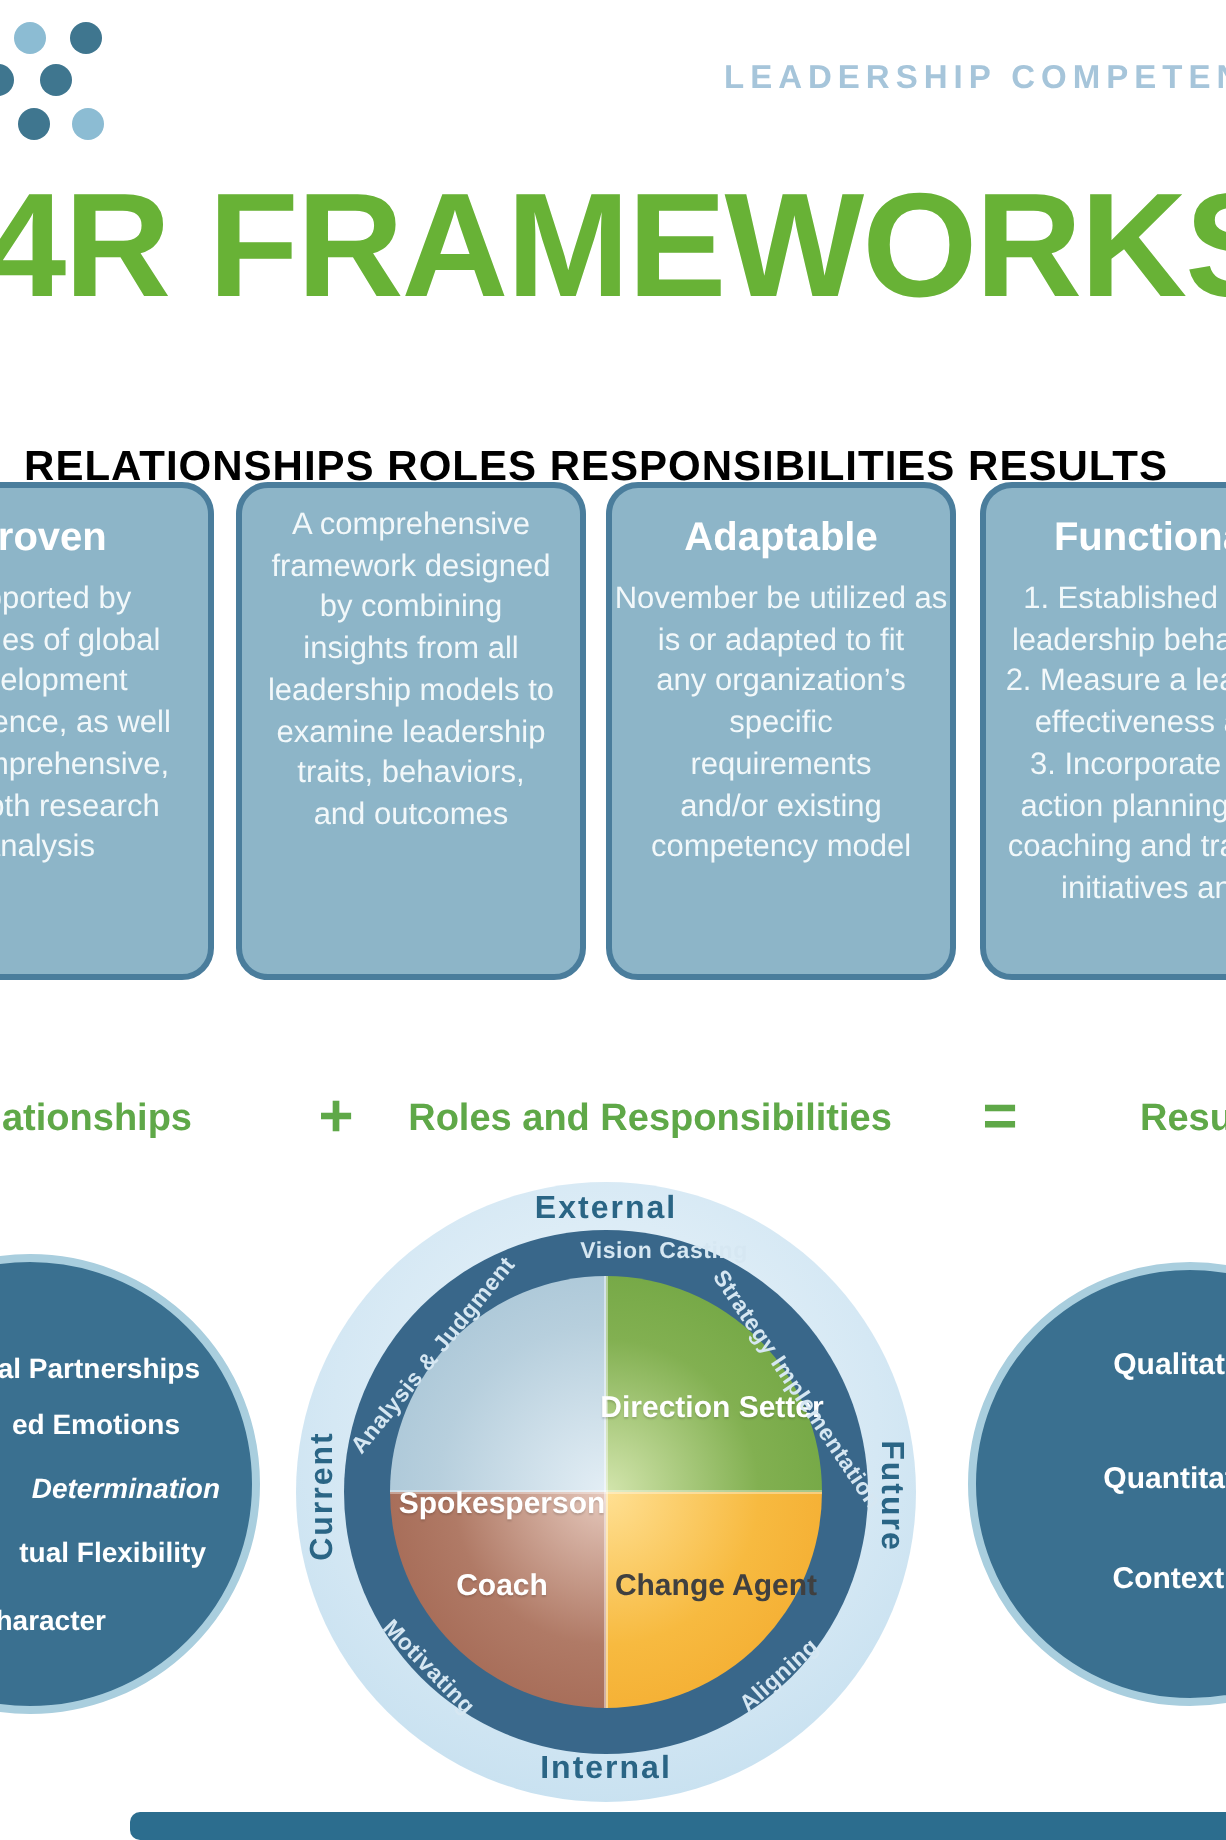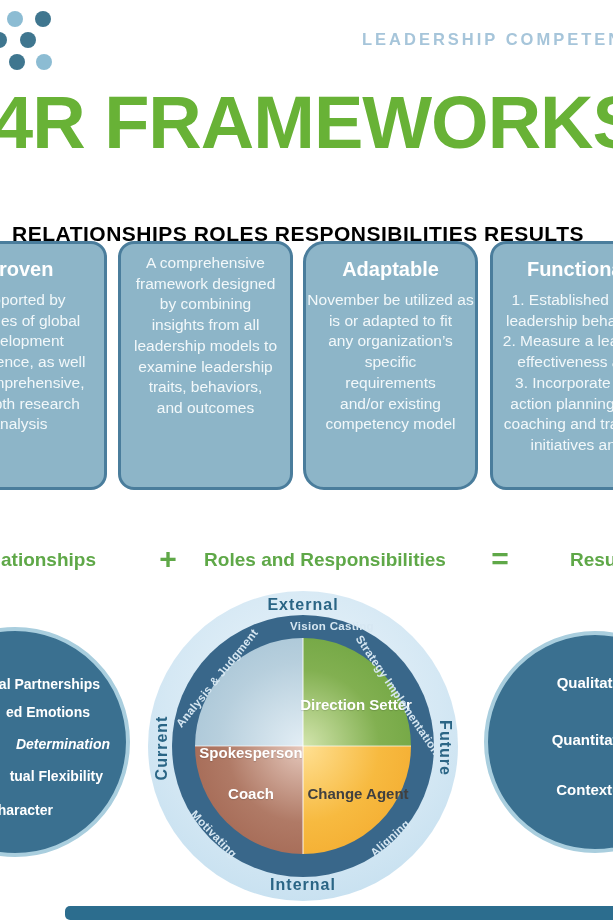--- a/index.html
+++ b/index.html
@@ -21,21 +21,21 @@
          color:#a6c5da;white-space:nowrap;}
   .big-title{left:-8px;top:86px;font-size:74px;font-weight:bold;letter-spacing:-1px;
          color:#68b236;white-space:nowrap;line-height:1;}
   .subtitle{left:298px;top:192px;transform:translateX(-50%);font-size:21px;font-weight:bold;
          color:#000000;white-space:nowrap;letter-spacing:0.5px;margin-top:30px;}
 
   
   .pillar{top:241px;width:175px;height:249px;background:#8db5c8;
           border:3px solid #4a7d9c;border-radius:16px;color:#ffffff;text-align:center;}
   .pillar > *{position:static;}
-  .p1{left:-68px;} .p2{left:118px;} .p3{left:303px;border-radius:21px;} .p4{left:490px;}
+  .p1{left:-68px;} .p2{left:118px;} .p3{left:303px;} .p4{left:490px;}
   .pillar-title{display:block;margin-top:14px;font-size:20px;font-weight:bold;}
   .pillar-body{display:block;margin-top:9px;font-size:15.5px;line-height:20.7px;
                white-space:pre-line;color:#f2f8fa;}
 
   
   .eq{top:549px;font-size:19px;font-weight:bold;color:#5fa848;white-space:nowrap;}
   .eq-left{right:517px;}
   .eq-plus{left:168px;top:542px;transform:translateX(-50%);font-size:30px;}
   .eq-mid{left:200px;width:250px;text-align:center;}
   .eq-eq{left:500px;top:542px;transform:translateX(-50%);font-size:30px;}

